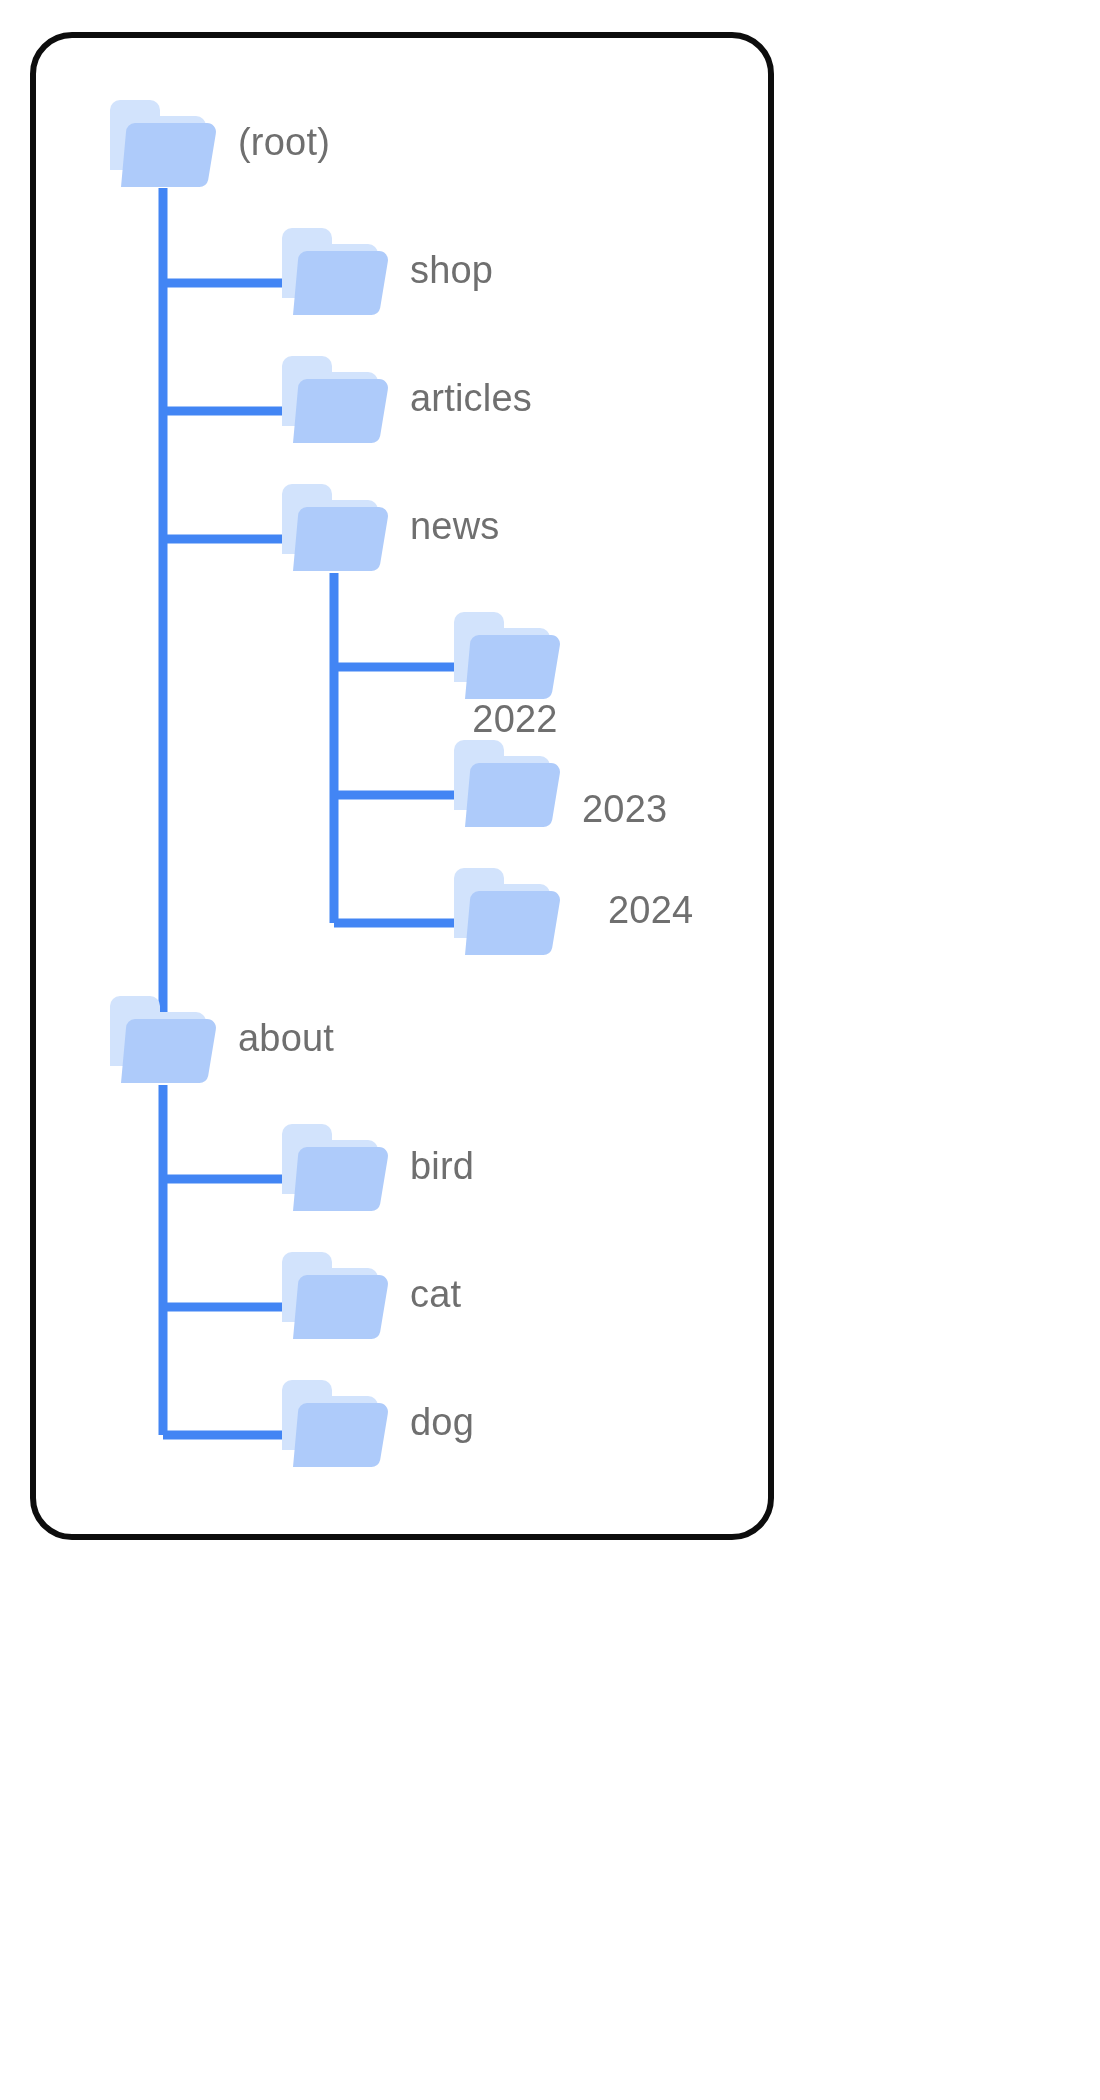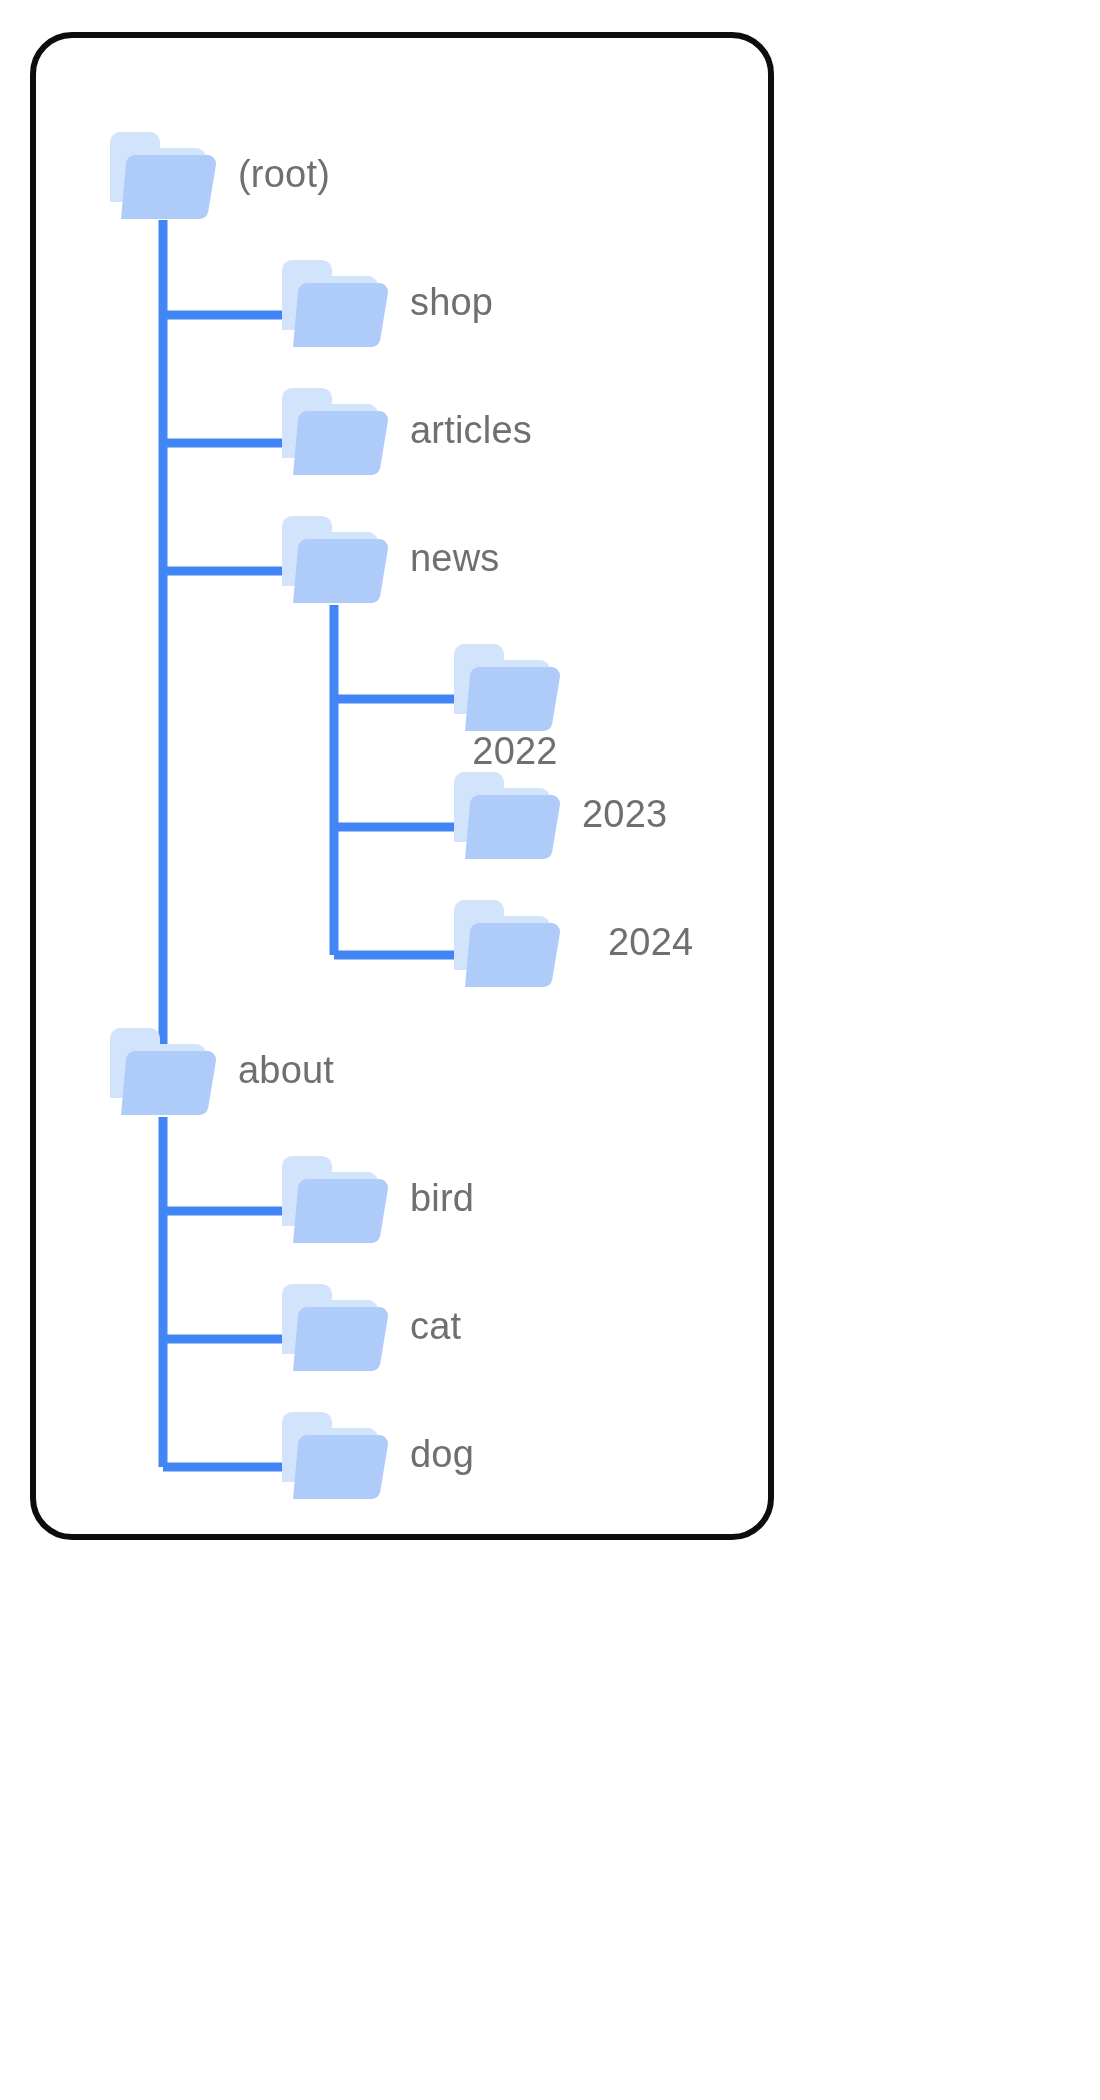--- a/index.html
+++ b/index.html
@@ -21,21 +21,20 @@
     border:6px solid #0d0d0d;
     border-radius:42px;
     box-sizing:border-box;
   }
 
   
   .tree{
     position:absolute;
     left:0; top:0; width:100%; height:100%;
     overflow:hidden;
-    margin-top:32px;
   }
   .tree svg{position:absolute;left:0;top:0;}
 
   
   .node{
     position:absolute;
     display:flex;
     align-items:center;
   }
   .folder-icon{
@@ -141,21 +140,21 @@
         <span class="folder-icon">
           <svg viewBox="0 0 120 92">
             <path d="M6 14 a10 10 0 0 1 10 -10 h30 a10 10 0 0 1 10 10 v10 h-50 z" fill="#D2E3FC"></path>
             <path d="M6 20 h86 a10 10 0 0 1 10 10 v44 h-96 z" fill="#D2E3FC"></path>
             <path d="M22 36 a9 9 0 0 1 9 -9 h72 a9 9 0 0 1 8.8 10.7 l-7.6 46 a9 9 0 0 1 -8.8 7.3 h-78.4 z" fill="#AECBFA"></path>
           </svg>
         </span>
         <span class="node-label">2022</span>
       </div>
 
-      <div class="node" style="left:412px; top:698px;">
+      <div class="node" style="left:412px; top:698px;align-items:flex-end;">
         <span class="folder-icon">
           <svg viewBox="0 0 120 92">
             <path d="M6 14 a10 10 0 0 1 10 -10 h30 a10 10 0 0 1 10 10 v10 h-50 z" fill="#D2E3FC"></path>
             <path d="M6 20 h86 a10 10 0 0 1 10 10 v44 h-96 z" fill="#D2E3FC"></path>
             <path d="M22 36 a9 9 0 0 1 9 -9 h72 a9 9 0 0 1 8.8 10.7 l-7.6 46 a9 9 0 0 1 -8.8 7.3 h-78.4 z" fill="#AECBFA"></path>
           </svg>
         </span>
         <span class="node-label">2023</span>
       </div>
 

